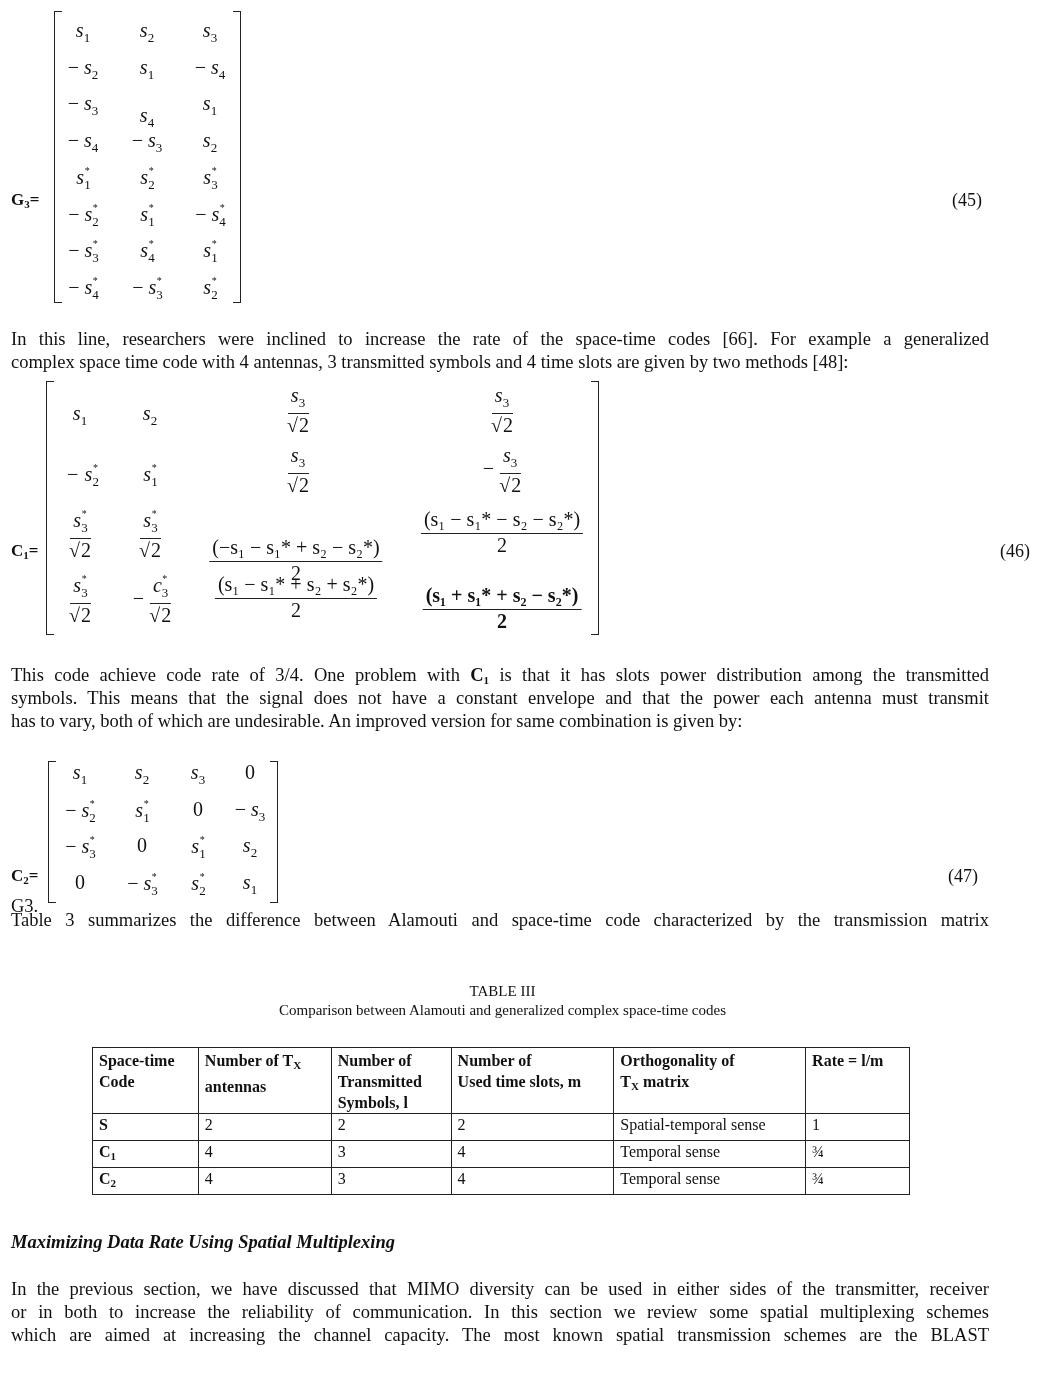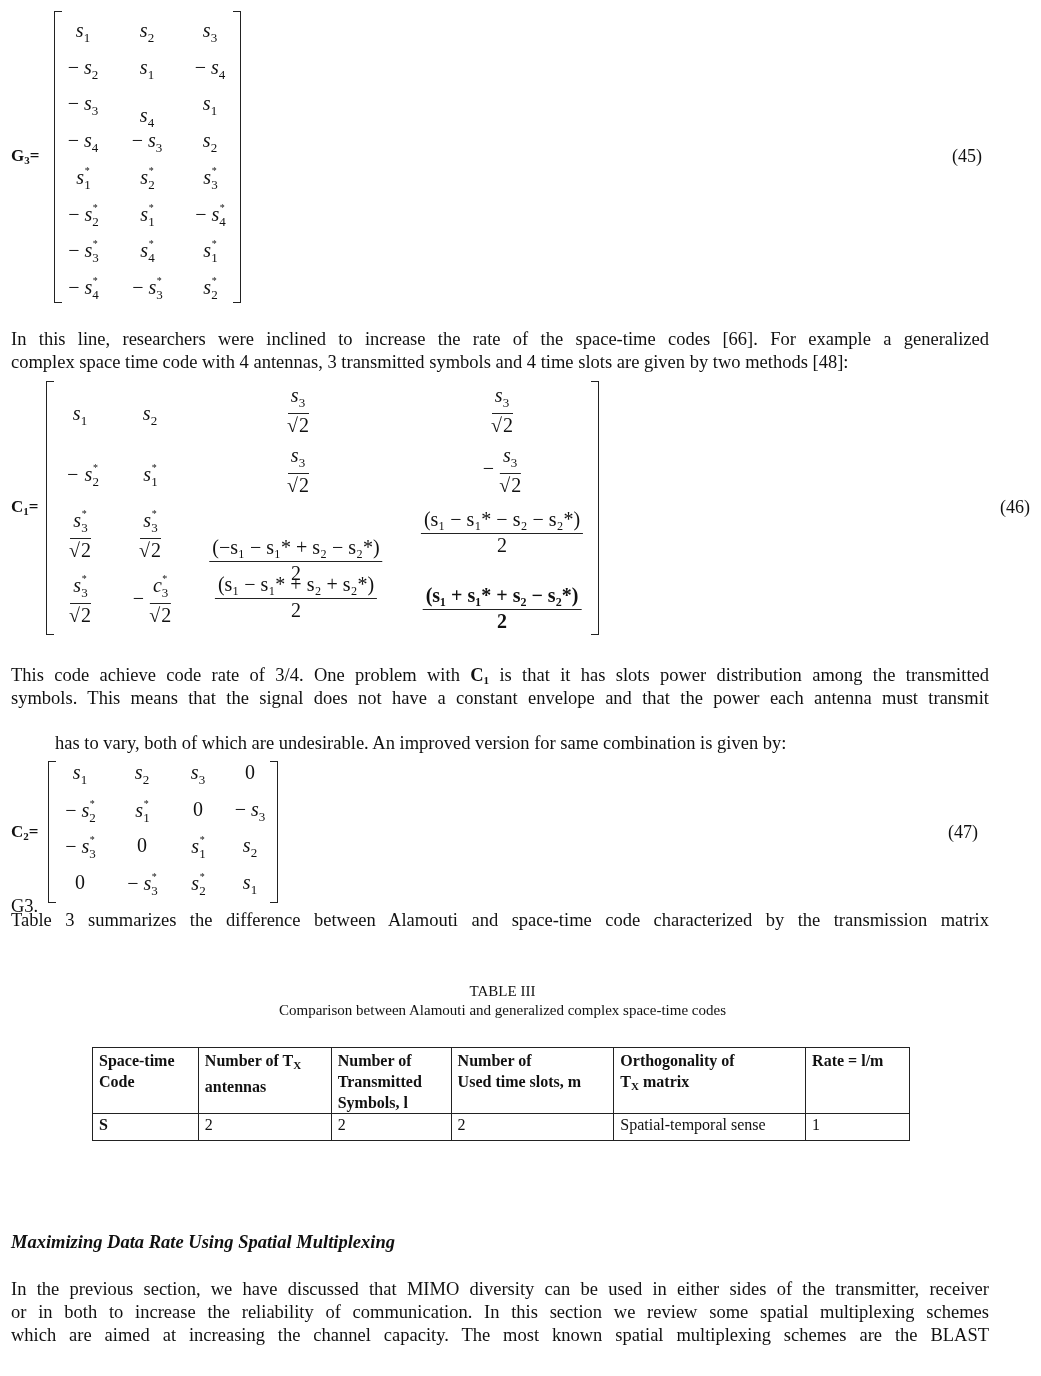--- a/index.html
+++ b/index.html
@@ -1,20 +1,20 @@
 <!DOCTYPE html>
 <html><head>
 <meta charset="utf-8">
 <style>
   html, body { margin: 0; padding: 0; background: #fff; }
   body {
     width: 1041px; height: 1376px; position: relative; overflow: hidden;
     font-family: "Liberation Serif", "DejaVu Serif", serif; color: #111;
   }
-  .abs { position: absolute; }
+  .abs { position: absolute; margin-top: 44px; }
   .para {
     position: absolute; left: 11px; width: 978px;
     font-size: 18.5px; line-height: 23px; text-align: justify;
     text-align-last: left;
   }
   .para.full { text-align-last: justify; }
   .eqlabel { font-weight: bold; font-size: 17px; }
   .eqnum { font-size: 18px; }
   .br { position: absolute; border: 1.4px solid #222; }
   .br.l { border-right: none; width: 7px; }
@@ -171,21 +171,21 @@
       </span>
   </div>
 
   <div class="abs eqnum" style="left:1000px;top:497px;">(46)</div>
 </div>
 
 <div class="para full" style="top:664px;">
   <span>This code achieve code rate of 3/4. One problem with </span><b>C</b><b class="smallsub">1</b><span> is that it has slots power distribution among the transmitted</span>
 </div>
 <div class="para full" style="top:687px;">symbols. This means that the signal does not have a constant envelope and that the power each antenna must transmit</div>
-<div class="para" style="top:732px;margin-left:44px;">has to vary, both of which are undesirable. An improved version for same combination is given by:</div>
+<div class="para" style="top:710px;">has to vary, both of which are undesirable. An improved version for same combination is given by:</div>
 
 <div>
   <div class="abs eqlabel" style="left:11px;top:822px;">
     <span>C</span><span class="smallsub">2</span><span>=</span>
   </div>
   <div class="br l" style="left:48px;top:761px;height:140px;"></div>
   <div class="br r" style="left:270px;top:761px;height:140px;"></div>
   <div id="c2-cells">
       <div class="cell" style="left: 80px; top: 761px;">s<sub>1</sub></div>
       <div class="cell" style="left: 142px; top: 761px;">s<sub>2</sub></div>
@@ -232,20 +232,36 @@
     <th><span>Rate = l/m</span></th>
   </tr>
   <tr>
     <td><b>S</b><b class="smallsub"></b></td>
     <td>2</td>
     <td>2</td>
     <td>2</td>
     <td>Spatial-temporal sense</td>
     <td>1</td>
   </tr>
+  <tr>
+    <td><b>C</b><b class="smallsub">1</b></td>
+    <td>4</td>
+    <td>3</td>
+    <td>4</td>
+    <td>Temporal sense</td>
+    <td>¾</td>
+  </tr>
+  <tr>
+    <td><b>C</b><b class="smallsub">2</b></td>
+    <td>4</td>
+    <td>3</td>
+    <td>4</td>
+    <td>Temporal sense</td>
+    <td>¾</td>
+  </tr>
 </tbody>
   </table>
 
 <div class="heading">Maximizing Data Rate Using Spatial Multiplexing</div>
 
 <div class="para full" style="top:1278px;">In the previous section, we have discussed that MIMO diversity can be used in either sides of the transmitter, receiver</div>
 <div class="para full" style="top:1301px;">or in both to increase the reliability of communication. In this section we review some spatial multiplexing schemes</div>
-<div class="para full" style="top:1324px;">which are aimed at increasing the channel capacity. The most known spatial multiplexing schemes are the BLAST</div>
+<div class="para full" style="top:1324px;">which are aimed at increasing the channel capacity. The most known spatial transmission schemes are the BLAST</div>
 
 </body></html>

